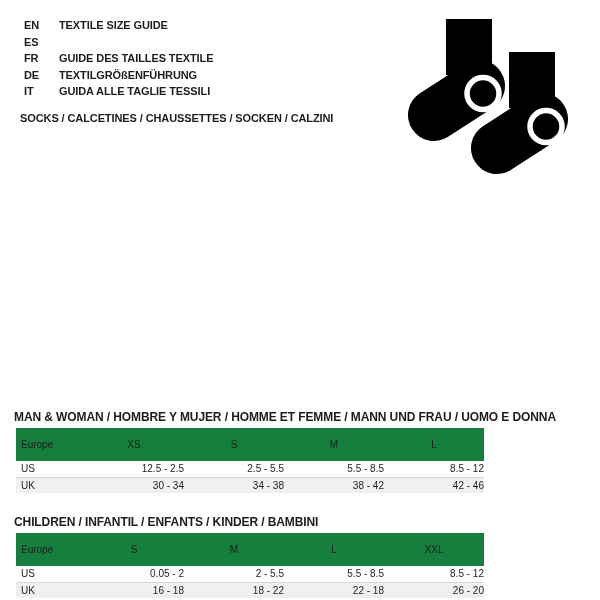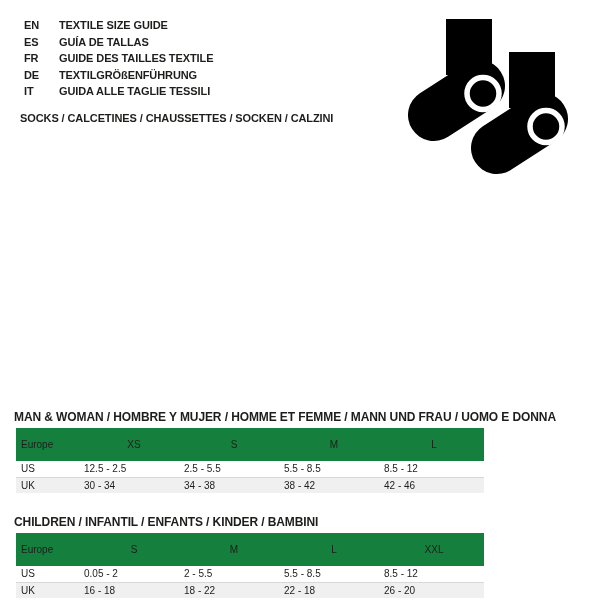--- a/index.html
+++ b/index.html
@@ -34,39 +34,38 @@
 
   table.size-table {
     border-collapse:collapse; table-layout:fixed; width:468px;
     font-size:10px; color:#1d1d1b;
   }
   table.size-table th {
     background:#15803d; font-weight:normal; text-align:center; padding:11px;
   }
   table.size-table thead tr { height:14px; }
   table.size-table tbody tr { height:16px; }
-  table.size-table td { text-align:left; padding:0; }
+  table.size-table td { text-align:right; padding:0; }
   table.size-table th:first-child,
   table.size-table td:first-child { text-align:left; padding-left:5px; }
   table.size-table tbody tr.row-0 td { border-bottom:1px solid #d8d8d8; }
   table.size-table tbody tr.row-1 { background:#f0f0f0;margin-top:32px; }
 </style>
 </head>
 <body>
 
 <div class="canvas">
 
   <div class="lang-block">
     <div class="lang-row">
       <span class="lang-code">EN</span>
       <span class="lang-label">TEXTILE SIZE GUIDE</span>
     </div>
     <div class="lang-row">
       <span class="lang-code">ES</span>
-      <span class="lang-label">GUÍA DE TALLAS</span>
     </div>
     <div class="lang-row">
       <span class="lang-code">FR</span>
       <span class="lang-label">GUIDE DES TAILLES TEXTILE</span>
     </div>
     <div class="lang-row">
       <span class="lang-code">DE</span>
       <span class="lang-label">TEXTILGRÖßENFÜHRUNG</span>
     </div>
     <div class="lang-row">

